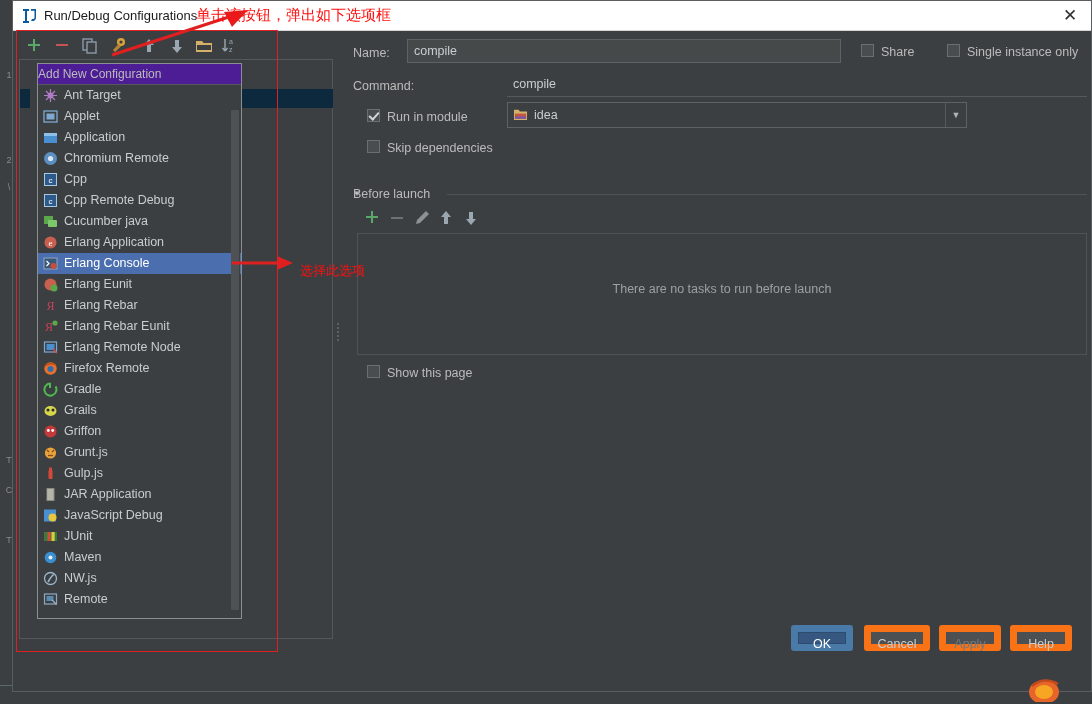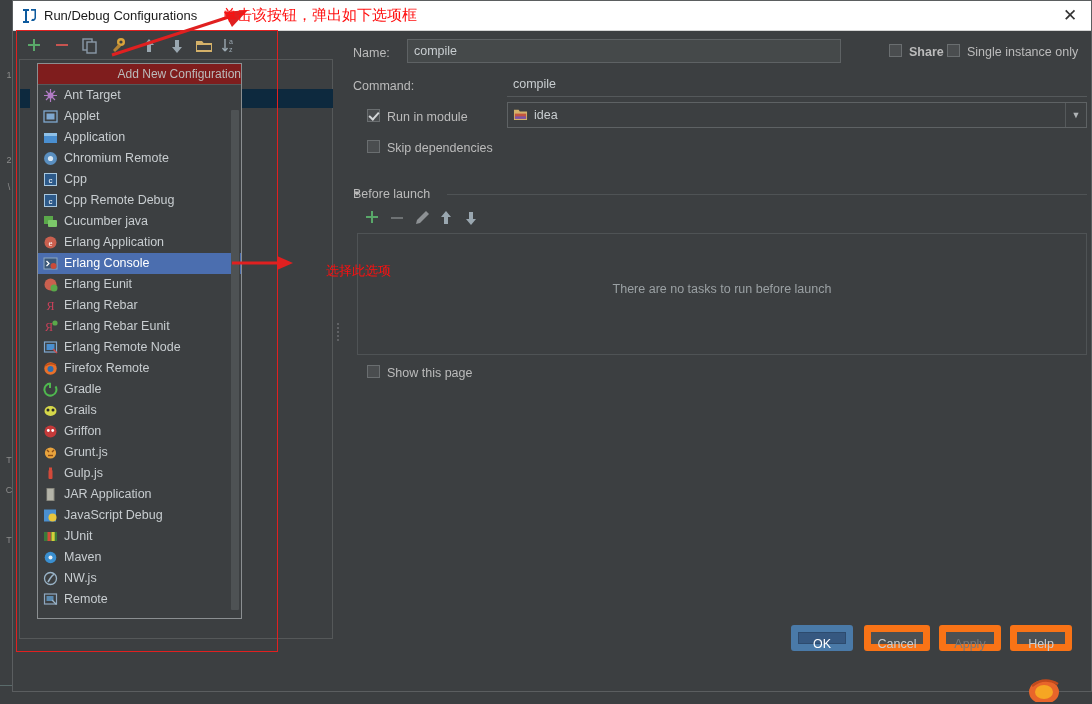--- a/index.html
+++ b/index.html
@@ -116,23 +116,23 @@
   .popup {
     position: absolute; left: 24px; top: 62px;
     width: 205px; height: 556px;
     background: #3c3f41;
     border: 1px solid #8b8f91;
     box-sizing: border-box;
     overflow: hidden;
   }
   .popup-header {
     height: 21px; line-height: 21px;
-    text-align: right;
+    text-align: left;
     font-size: 12px; color: #bbbbbb;
-    background: #7f1d1d;
+    background: #4c1d95;
     border-bottom: 1px solid #55585a;
     box-sizing: border-box;
   }
   .popup-list {
     position: relative;
     height: 533px;
     overflow: hidden;
   }
   .popup-item {
     position: relative;
@@ -292,21 +292,20 @@
   }
   .btn.disabled { color: #76797b; }
 
   
   .anno-text {
     position: absolute;
     color: #ff0f0f;
     font-size: 15px;
     font-family: Liberation Sans, sans-serif;
     white-space: nowrap;
-    margin-left: 26px;
   }
   .anno-text.small { font-size: 13px; }
   .red-box {
     position: absolute;
     border: 1px solid #e02020;
     box-sizing: border-box;
     pointer-events: none;
   }
   svg.anno { position: absolute; overflow: visible; pointer-events: none; }
 
@@ -526,38 +525,38 @@
       <div class="popup-scroll">
         <div class="popup-thumb"></div>
       </div>
     </div>
 
     <div class="form">
 
       <div class="lbl" style="left:6px; top:11px;">Name:</div>
       <div class="field" style="left:60px; top:4px; width:434px;">compile</div>
 
-      <div class="chk" style="left:542px; top:9px;font-weight:bold;">
+      <div class="chk" style="left:514px; top:9px;">
         <span class="box"></span>
         <span>Share</span>
       </div>
       <div class="chk" style="left:600px; top:9px;">
         <span class="box"></span>
         <span>Single instance only</span>
       </div>
 
       <div class="lbl" style="left:6px; top:44px;">Command:</div>
       <div class="field flat" style="left:160px; top:38px; width:580px;">compile</div>
 
       <div class="chk checked" style="left:20px; top:74px;">
         <span class="box"></span>
         <span>Run in module</span>
       </div>
 
-      <div class="combo" style="left:160px; top:67px; width:580px;">
+      <div class="combo" style="left:160px; top:67px; width:460px;">
         <svg class="cicon" viewBox="0 0 16 15">
           <path d="M1 2 h5 l1.3 1.8 h7.7 v9 h-14 z" fill="#d4b169"></path>
           <path d="M2 6 h12 v5.6 h-12 z" fill="#c4553f"></path>
           <path d="M2 9 h12 v2.6 h-12 z" fill="#7a55a8"></path>
         </svg>
         <div class="ctext">idea</div>
         <div class="carrow">▼</div>
       </div>
 
       <div class="chk" style="left:20px; top:105px;">

